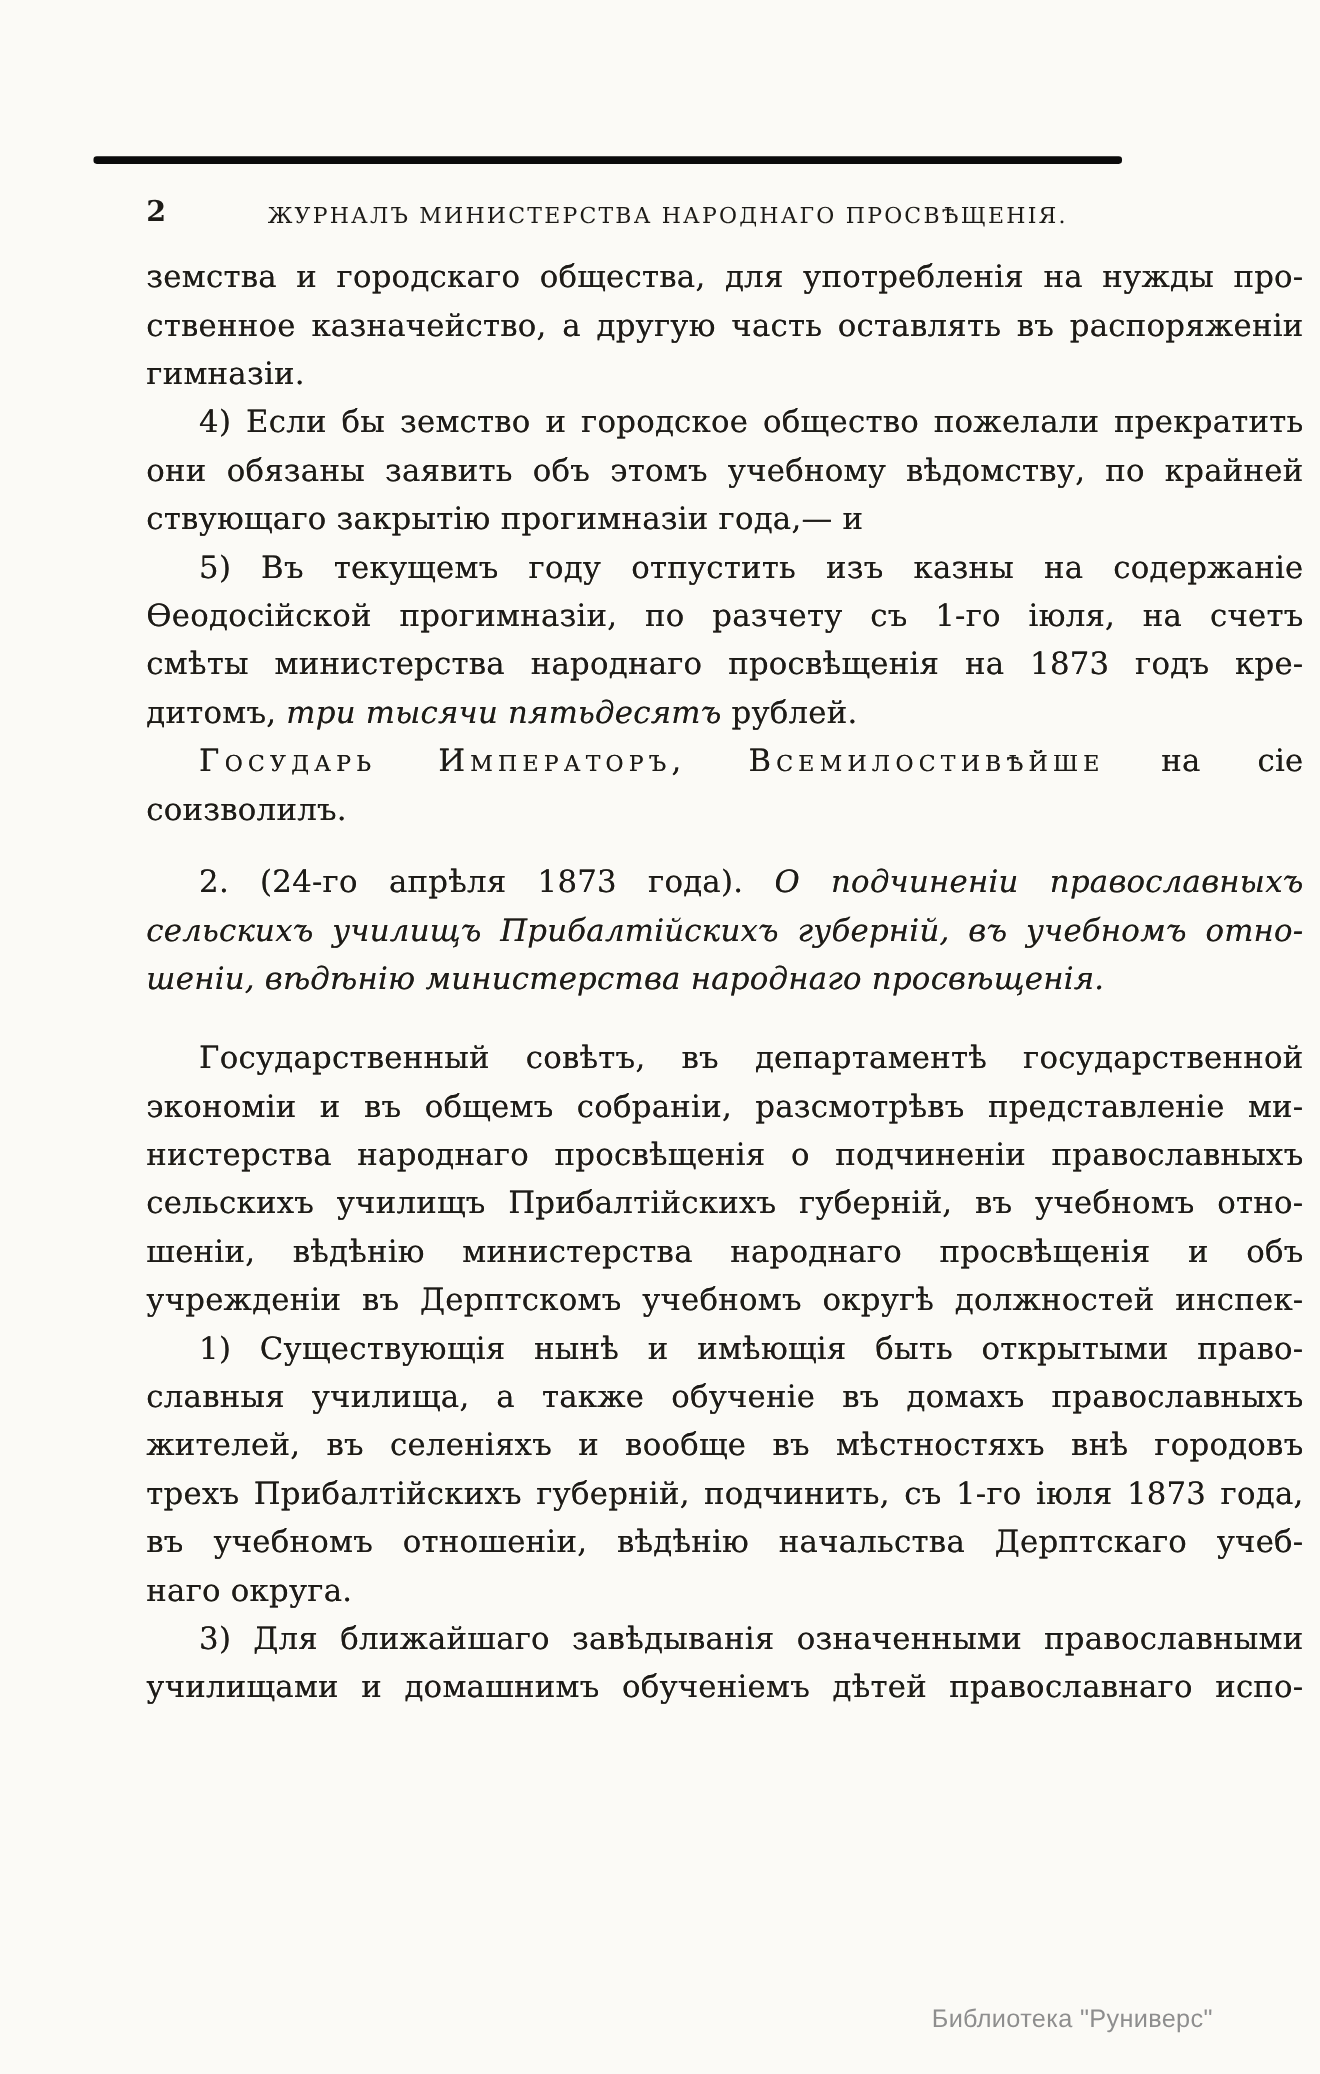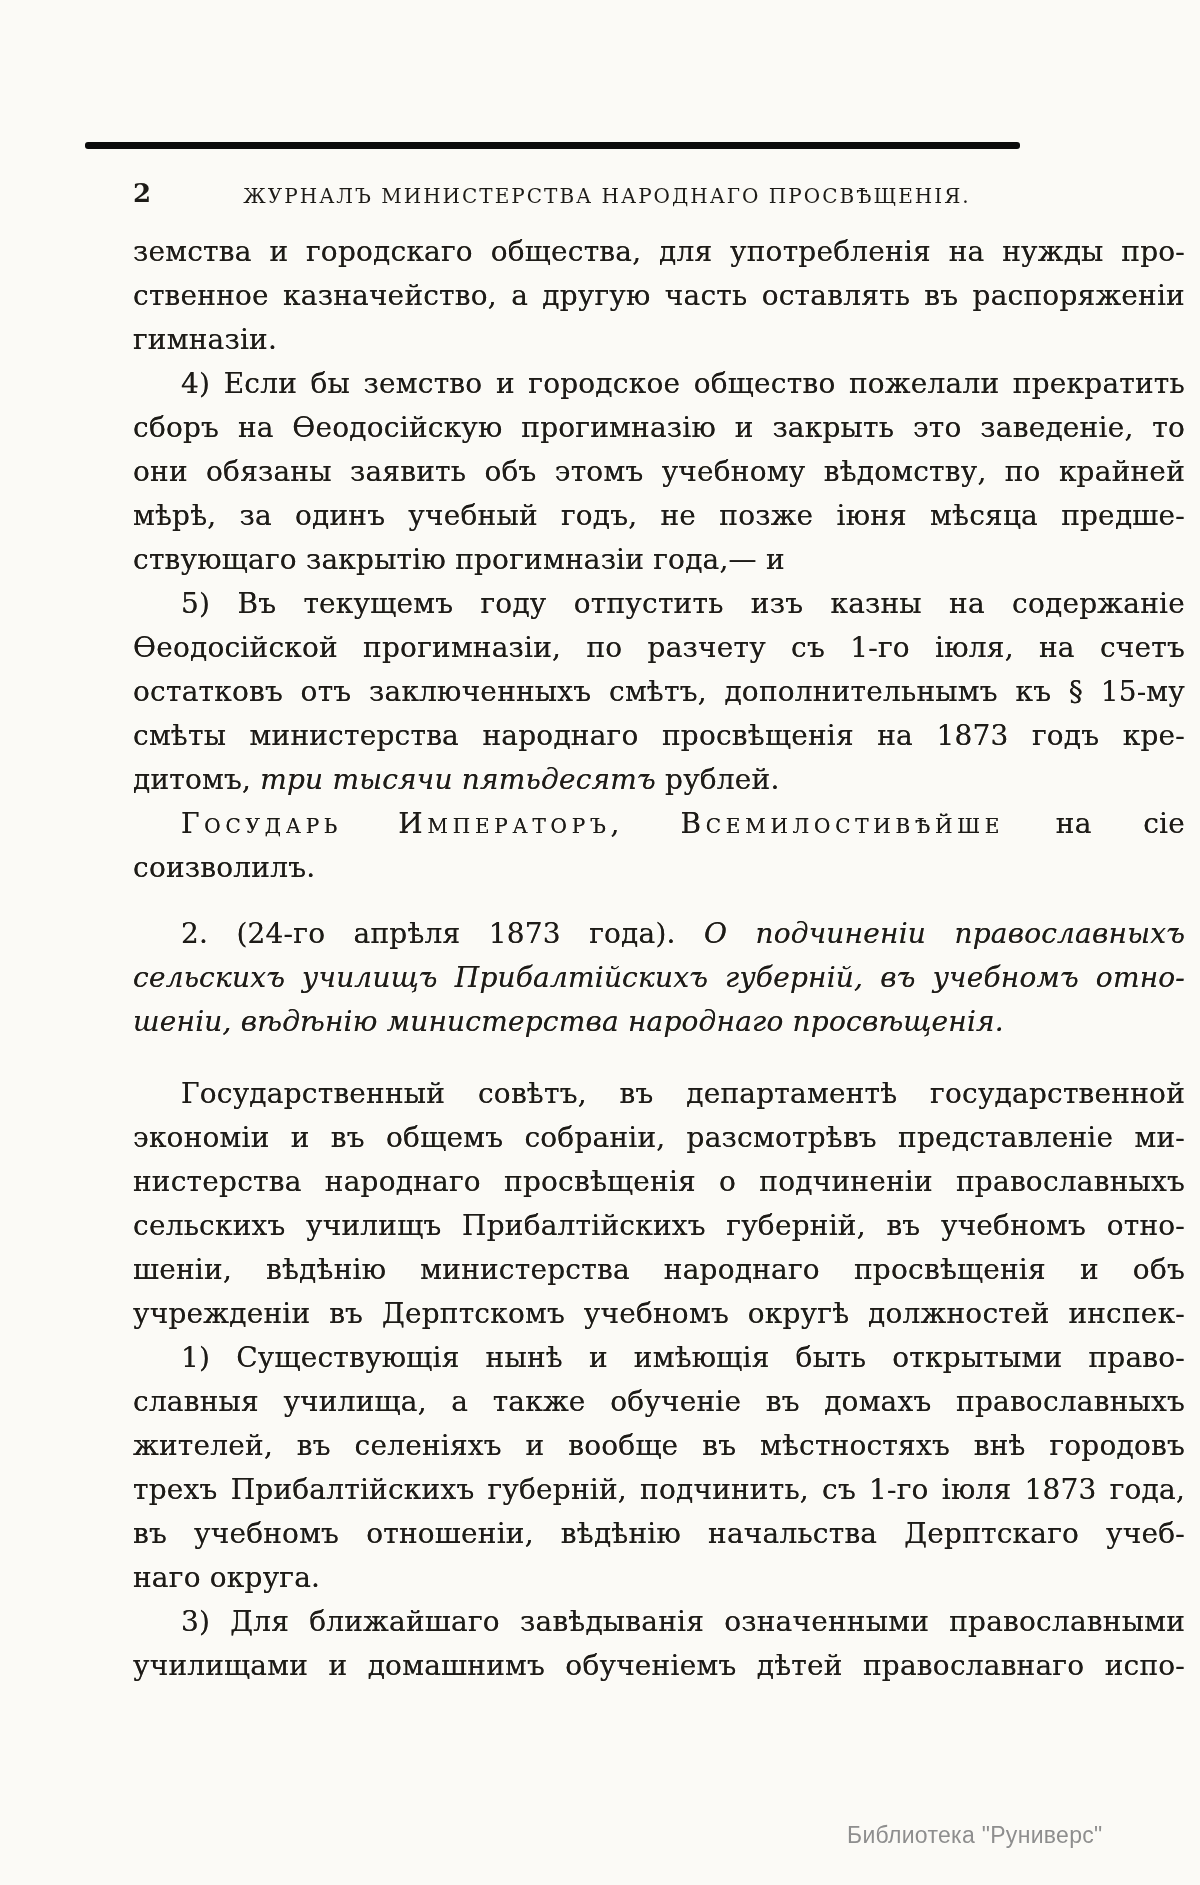--- a/index.html
+++ b/index.html
@@ -41,27 +41,24 @@
 
 <div class="page">
   <div class="scan-band"></div>
   <div class="page-number">2</div>
   <div class="running-title">ЖУРНАЛЪ МИНИСТЕРСТВА НАРОДНАГО ПРОСВѢЩЕНІЯ.</div>
   <div class="text-block">
       <div class="line j"><span>земства и городскаго общества, для употребленія на нужды про-</span></div>
       <div class="line j"><span>ственное казначейство, а другую часть оставлять въ распоряженіи</span></div>
       <div class="line"><span>гимназіи.</span></div>
       <div class="line j ind"><span>4) Если бы земство и городское общество пожелали прекратить</span></div>
-      <div class="line j"><span>сборъ на Ѳеодосійскую прогимназію и закрыть это заведеніе, то</span></div>
       <div class="line j"><span>они обязаны заявить объ этомъ учебному вѣдомству, по крайней</span></div>
-      <div class="line j"><span>мѣрѣ, за одинъ учебный годъ, не позже іюня мѣсяца предше-</span></div>
       <div class="line"><span>ствующаго закрытію прогимназіи года,— и</span></div>
       <div class="line j ind"><span>5) Въ текущемъ году отпустить изъ казны на содержаніе</span></div>
       <div class="line j"><span>Ѳеодосійской прогимназіи, по разчету съ 1-го іюля, на счетъ</span></div>
-      <div class="line j"><span>остатковъ отъ заключенныхъ смѣтъ, дополнительнымъ къ § 15-му</span></div>
       <div class="line j"><span>смѣты министерства народнаго просвѣщенія на 1873 годъ кре-</span></div>
       <div class="line"><span>дитомъ, </span><span class="it">три тысячи пятьдесятъ</span><span> рублей.</span></div>
       <div class="line j ind"><span class="sc">Государь Императоръ, Всемилостивѣйше</span><span> на сіе</span></div>
       <div class="line"><span>соизволилъ.</span></div>
       <div class="line j ind" style="margin-top: 22px;"><span>2. (24-го апрѣля 1873 года). </span><span class="it">О подчиненіи православныхъ</span></div>
       <div class="line j"><span class="it">сельскихъ училищъ Прибалтійскихъ губерній, въ учебномъ отно-</span></div>
       <div class="line"><span class="it">шеніи, вѣдѣнію министерства народнаго просвѣщенія.</span></div>
       <div class="line j ind" style="margin-top: 28px;"><span>Государственный совѣтъ, въ департаментѣ государственной</span></div>
       <div class="line j"><span>экономіи и въ общемъ собраніи, разсмотрѣвъ представленіе ми-</span></div>
       <div class="line j"><span>нистерства народнаго просвѣщенія о подчиненіи православныхъ</span></div>

